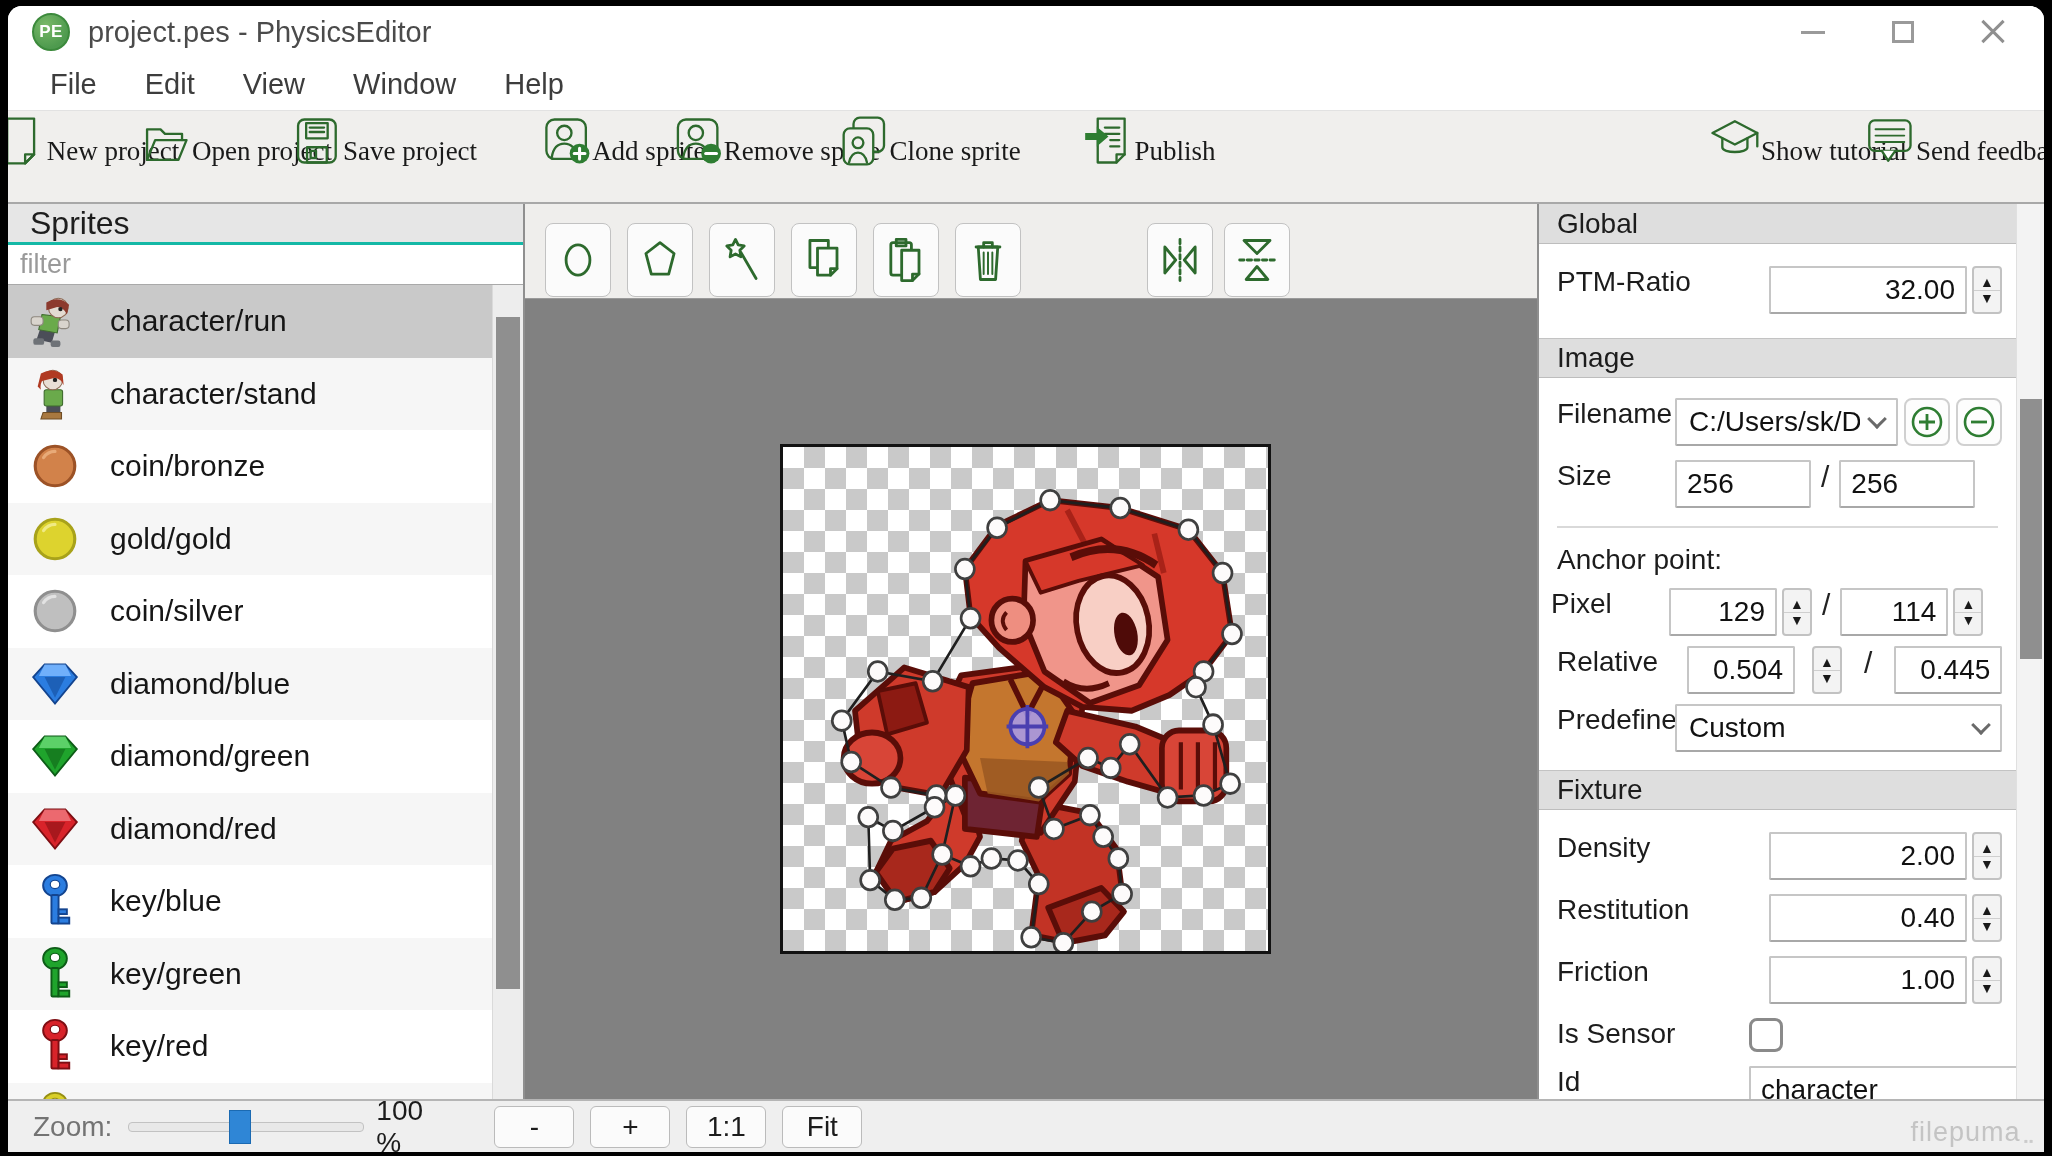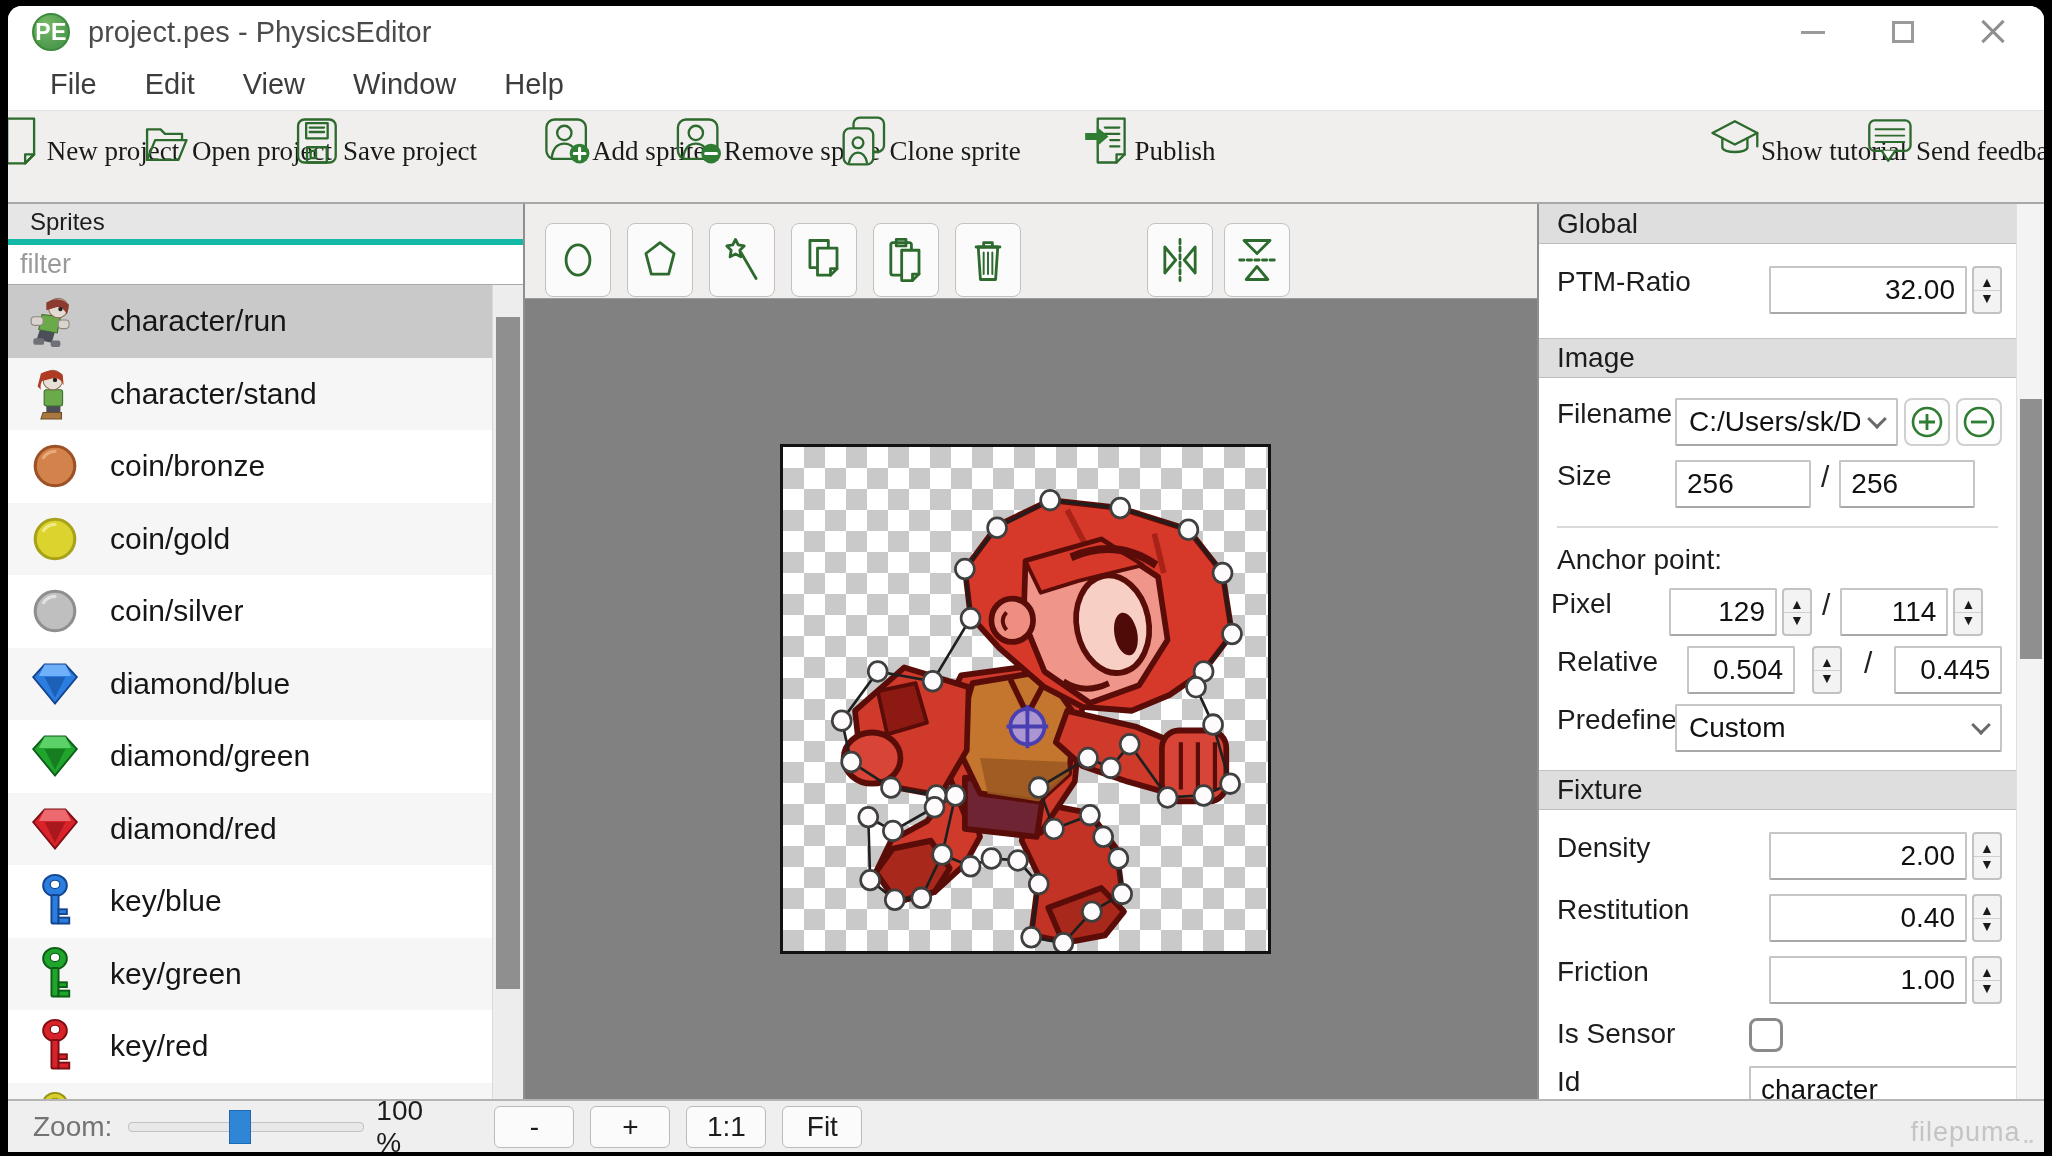--- a/index.html
+++ b/index.html
@@ -1,21 +1,21 @@
 <!DOCTYPE html>
 <html><head>
 <meta charset="utf-8">
 <style>
   * { margin:0; padding:0; box-sizing:border-box; }
   html,body { width:2052px; height:1156px; background:#000; font-family:"Liberation Sans", sans-serif; overflow:hidden; }
   #window { position:absolute; left:8px; top:6px; width:2036px; height:1146px; background:#fff; border-radius:14px 14px 0 0; overflow:hidden; display:flex; flex-direction:column; }
 
   
   .titlebar { height:52px; background:#fff; display:flex; align-items:center; padding:0 26px 0 24px; flex:0 0 auto; }
-  .logo { width:38px; height:38px; border-radius:50%; background:radial-gradient(circle at 35% 30%, #79b968, #4e9a4e 70%); border:2px solid #3c8a3c; color:#fff; font-weight:bold; font-size:23px; display:flex; align-items:center; justify-content:center; letter-spacing:0.5px; }
+  .logo { width:38px; height:38px; border-radius:50%; background:radial-gradient(circle at 35% 30%, #79b968, #4e9a4e 70%); border:2px solid #3c8a3c; color:#fff; font-weight:bold; font-size:17px; display:flex; align-items:center; justify-content:center; letter-spacing:0.5px; }
   .title-text { margin-left:18px; font-size:29px; color:#4b4b4b; }
   .win-controls { margin-left:auto; display:flex; align-items:center; gap:56px; padding-right:8px; }
   .win-btn { width:34px; height:34px; display:flex; align-items:center; justify-content:center; color:#8f8f8f; cursor:pointer; }
   .glyph-min { width:24px; height:0; border-top:3px solid #9a9a9a; }
   .glyph-max { width:22px; height:22px; border:3px solid #9a9a9a; }
   .glyph-close { position:relative; width:26px; height:26px; }
   .glyph-close:before,.glyph-close:after { content:""; position:absolute; left:-2px; top:11px; width:30px; height:3px; background:#8f8f8f; }
   .glyph-close:before { transform:rotate(45deg); } .glyph-close:after { transform:rotate(-45deg); }
 
   
@@ -26,21 +26,21 @@
   .toolbar { height:94px; background:#f0efed; border-top:1px solid #e2e2e2; border-bottom:2px solid #a8a8a8; position:relative; flex:0 0 auto; }
   .tb-item { position:absolute; top:4px; transform:translateX(-50%); display:flex; flex-direction:row; align-items:flex-end; cursor:pointer;font-family:Liberation Serif, serif; }
   .tb-item svg { width:52px; height:52px; display:block; }
   .tb-label { font-size:27px; color:#1a1a1a; margin-top:1px; white-space:nowrap; }
 
   
   .main { flex:1 1 auto; display:flex; min-height:0; }
 
   
   .left-panel { width:517px; flex:0 0 auto; border-right:2px solid #8f8f8f; display:flex; flex-direction:column; background:#fff; }
-  .panel-header { height:41px; background:#e6e6e6; border-bottom:6px solid #14b8a6; font-size:24px; color:#1d1d1d; display:flex; align-items:center; padding-left:22px; flex:0 0 auto; }
+  .panel-header { height:41px; background:#e6e6e6; border-bottom:3px solid #14b8a6; font-size:32px; color:#1d1d1d; display:flex; align-items:center; padding-left:22px; flex:0 0 auto; }
   .filter-input { height:40px; border:none; border-bottom:1px solid #a9a9a9; font-size:27px; padding:0 12px; color:#333; outline:none; flex:0 0 auto; font-family:"Liberation Sans",sans-serif; }
   .filter-input::placeholder { color:#9a9a9a; }
   .list-wrap { flex:1 1 auto; display:flex; min-height:0; }
   .sprite-list { flex:1 1 auto; overflow:hidden; }
   .sprite-row { height:72.5px; display:flex; align-items:center; cursor:pointer; }
   .sprite-row.alt { background:#f6f6f6; }
   .sprite-row.selected { background:#c9c9c9; }
   .sprite-icon { width:66px; margin-left:14px; display:flex; align-items:center; justify-content:center; }
   .sprite-icon svg { display:block; }
   .sprite-label { margin-left:22px; font-size:30px; color:#161616; }
@@ -254,21 +254,21 @@
             <span class="sprite-label">coin/bronze</span>
           </div>
 
           <div class="sprite-row alt">
             <span class="sprite-icon">
               <svg width="50" height="50" viewBox="0 0 48 48">
                   <circle cx="24" cy="24" r="19" fill="#ddd32e" stroke="#a8a21a" stroke-width="3"></circle>
                   <path d="M13 16 q4-6 11-6" stroke="#f0ea85" stroke-width="3" fill="none" stroke-linecap="round"></path>
                 </svg>
             </span>
-            <span class="sprite-label">coin/gold</span>
+            <span class="sprite-label">gold/gold</span>
           </div>
 
           <div class="sprite-row">
             <span class="sprite-icon">
               <svg width="50" height="50" viewBox="0 0 48 48">
                   <circle cx="24" cy="24" r="19" fill="#bfbfbf" stroke="#8f8f8f" stroke-width="3"></circle>
                   <path d="M13 16 q4-6 11-6" stroke="#e2e2e2" stroke-width="3" fill="none" stroke-linecap="round"></path>
                 </svg>
             </span>
             <span class="sprite-label">coin/silver</span>

